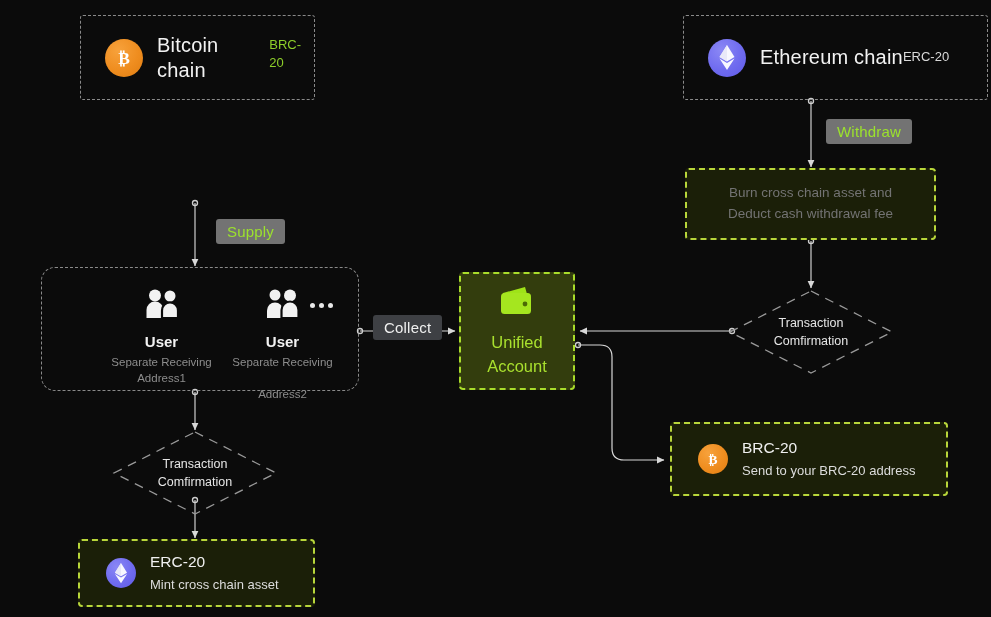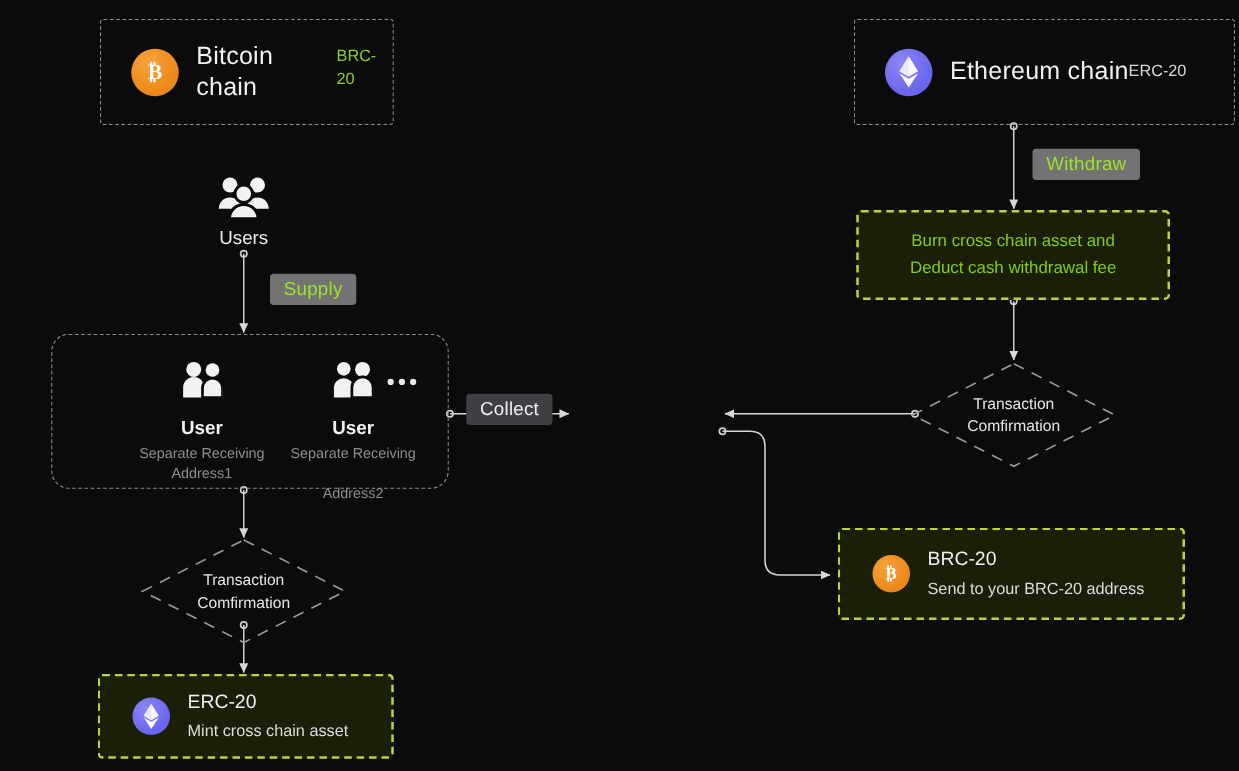--- a/index.html
+++ b/index.html
@@ -93,21 +93,21 @@
     background: #1b1f08;
   }
   .green-box.center {
     display: flex;
     flex-direction: column;
     align-items: center;
     justify-content: center;
     text-align: center;
   }
   .green-line {
-    color: #84cc16;
+    color: #737373;
     font-size: 13.5px;
     line-height: 1.55;
   }
 
   
   .unified {
     box-sizing: border-box;
     border: 2px dashed #a9dd2b;
     border-radius: 4px;
     background: #333d0d;
@@ -264,33 +264,20 @@
     </div>
   </div>
 
   <div class="abs chip chip-green" style="left:826px; top:119px;">Withdraw</div>
 
   <div class="abs green-box center" style="left:685px; top:168px; width:251px; height:72px;">
     <div class="green-line">Burn cross chain asset and</div>
     <div class="green-line">Deduct cash withdrawal fee</div>
   </div>
 
-  <div class="abs" style="left:160px; top:140px; width:70px;">
-    <div style="display:flex; justify-content:center;">
-      <svg width="42" height="36" viewBox="0 0 42 36" aria-hidden="true">
-        <circle cx="10" cy="8" r="6" fill="#f2f2f2"></circle>
-        <circle cx="32" cy="8" r="6" fill="#f2f2f2"></circle>
-        <path d="M1 27 a9 9 0 0 1 18 0 z" fill="#f2f2f2"></path>
-        <path d="M23 27 a9 9 0 0 1 18 0 z" fill="#f2f2f2"></path>
-        <circle cx="21" cy="15" r="7" fill="#f2f2f2" stroke="#0b0b0b" stroke-width="2.4"></circle>
-        <path d="M9.5 35 a11.5 11.5 0 0 1 23 0 z" fill="#f2f2f2" stroke="#0b0b0b" stroke-width="2.4"></path>
-      </svg>
-    </div>
-    <div class="users-label" style="margin-top:6px;">Users</div>
-  </div>
 
   <div class="abs chip chip-green" style="left:216px; top:219px;">Supply</div>
 
   <div class="abs" style="left:41px; top:267px; width:318px; height:124px;
        box-sizing:border-box; border:1px dashed #8a8a8a; border-radius:14px;">
     <div style="position:absolute; left:62px; top:21px; width:115px;" class="user-cell">
       <div>
         <svg width="32" height="30" viewBox="0 0 32 30" aria-hidden="true">
           <circle cx="9" cy="6.5" r="6" fill="#f2f2f2"></circle>
           <circle cx="24" cy="7" r="5.5" fill="#f2f2f2"></circle>
@@ -319,20 +306,31 @@
 
     <div class="ellipsis" style="position:absolute; left:268px; top:35px;">
       <i></i>
         <i></i>
         <i></i>
     </div>
   </div>
 
   <div class="abs chip chip-gray" style="left:373px; top:287px;margin-top:28px;">Collect</div>
 
+  <div class="abs unified" style="left:459px; top:272px; width:116px; height:118px;">
+    <div>
+      <svg width="36" height="30" viewBox="0 0 36 30" aria-hidden="true">
+        <path d="M4 8 L26 2 L28 9 L4 9 Z" fill="#9fe318"></path>
+        <rect x="2" y="8" width="30" height="21" rx="3.5" fill="#a5e61f"></rect>
+        <circle cx="26" cy="19" r="2.4" fill="#4c6b06"></circle>
+      </svg>
+    </div>
+    <div class="unified-label">Unified</div>
+    <div class="unified-label" style="margin-top:2px;">Account</div>
+  </div>
 
   <div class="abs diamond-wrap" style="left:728px; top:289px; width:166px; height:86px;">
     <svg class="diamond-svg" width="166" height="86" aria-hidden="true">
       <polygon points="83,2 164,43 83,84 2,43" fill="none" stroke="#9a9a9a" stroke-width="1.3" stroke-dasharray="9 7"></polygon>
     </svg>
     <div class="diamond-text">
       <div>Transaction</div>
       <div>Comfirmation</div>
     </div>
   </div>

